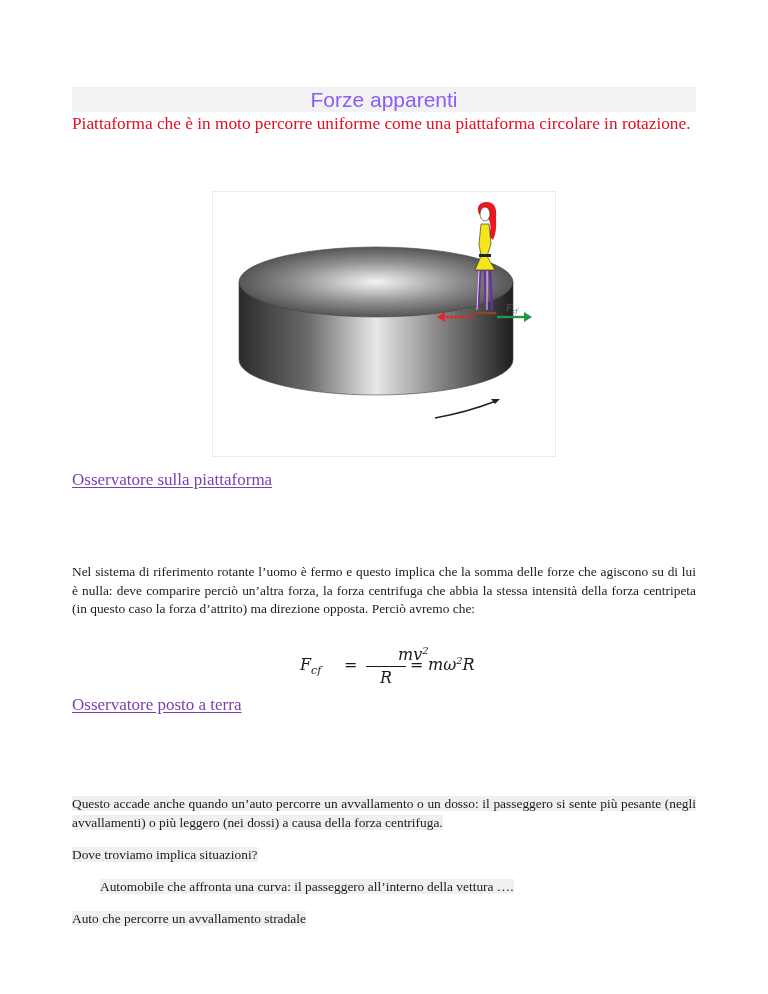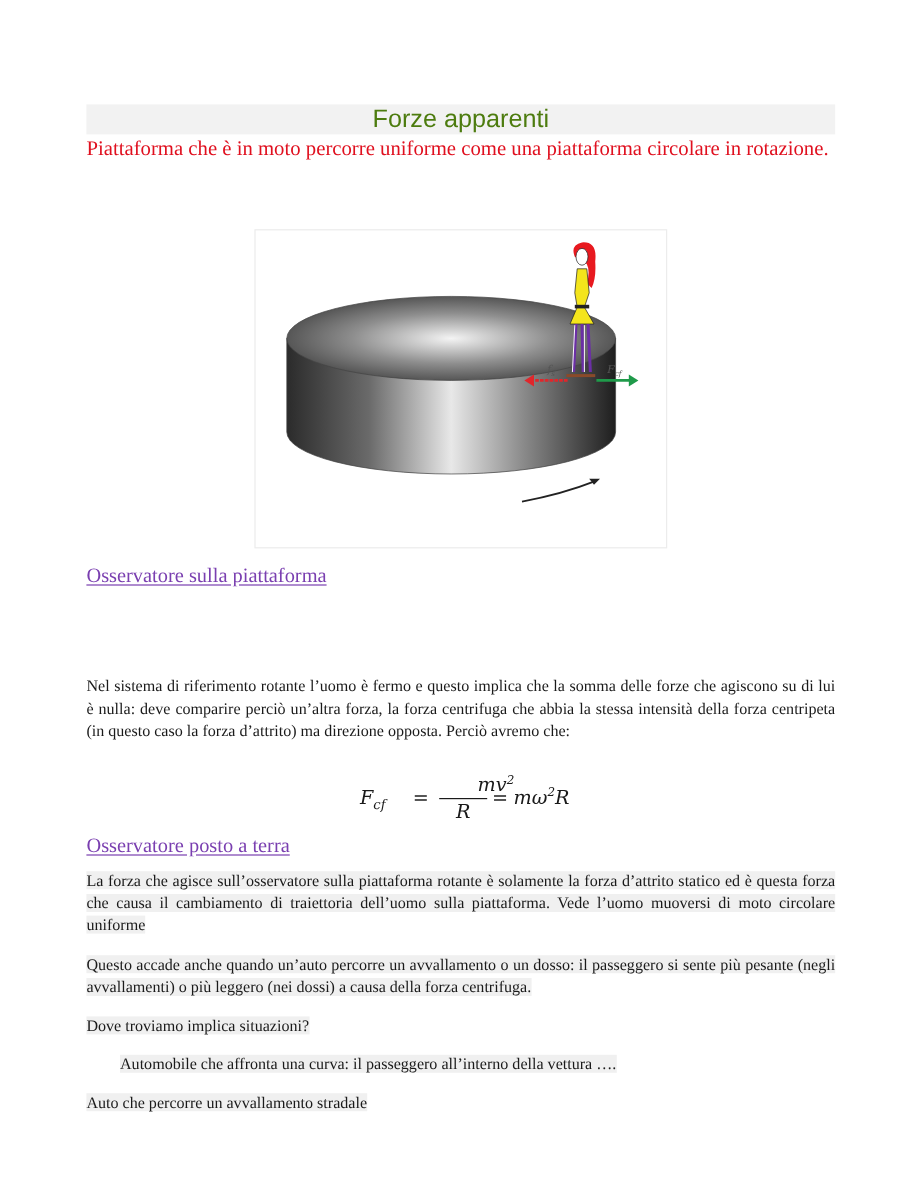--- a/index.html
+++ b/index.html
@@ -2,21 +2,21 @@
 <html><head>
 <meta charset="utf-8">
 <style>
   html, body { margin: 0; padding: 0; background: #ffffff; }
   body { width: 768px; height: 994px; position: relative; overflow: hidden;
          font-family: "Liberation Serif", serif; color: #1a1a1a; }
   .page { position: absolute; left: 0; top: 0; width: 768px; height: 994px; }
 
   .title-bar { position: absolute; left: 72px; top: 87px; width: 624px; height: 25px;
                background: #f2f2f2; text-align: center;
-               font-family: "Liberation Sans", sans-serif; font-size: 21px; line-height: 25px; color: #4d7c0f; }
+               font-family: "Liberation Sans", sans-serif; font-size: 21px; line-height: 25px; color: #8b5cf6; }
 
   .subtitle { position: absolute; left: 72px; top: 113px; width: 624px;
               color: #e0101f; font-size: 17.3px; line-height: 22px; text-align: justify; }
 
   .figure { position: absolute; left: 212px; top: 191px; width: 342px; height: 264px;
             border: 1px solid #ececec; background: #fff; }
   .figure svg { display: block; }
 
   .heading { position: absolute; left: 72px; font-size: 17px; color: #7a3fb0;
              text-decoration: underline; text-underline-offset: 2px; }
@@ -103,21 +103,20 @@
       <span class="num"><span>mv</span><sup>2</sup></span>
       <span class="bar"></span>
       <span class="den">R</span>
     </span>
     <span class="eq2">=</span>
     <span class="rhs"><span>mω</span><sup>2</sup><span>R</span></span>
   </div>
 
   <div class="heading" style="top:695px;">Osservatore posto a terra</div>
 
-  <div class="para" style="top:725px;"><span class="hl">La forza che agisce sull’osservatore sulla piattaforma rotante è solamente la forza d’attrito statico ed è questa forza che causa il cambiamento di traiettoria dell’uomo sulla piattaforma. Vede l’uomo muoversi di moto circolare uniforme</span></div>
 
   <div class="para" style="top:795px;"><span class="hl">Questo accade anche quando un’auto percorre un avvallamento o un dosso: il passeggero si sente più pesante (negli avvallamenti) o più leggero (nei dossi) a causa della forza centrifuga.</span></div>
 
   <div class="para" style="top:846px;"><span class="hl">Dove troviamo implica situazioni?</span></div>
 
   <div class="para" style="top:878px;padding-left:28px;"><span class="hl">Automobile che affronta una curva: il passeggero all’interno della vettura ….</span></div>
 
   <div class="para" style="top:910px;"><span class="hl">Auto che percorre un avvallamento stradale</span></div>
 
 </div>

